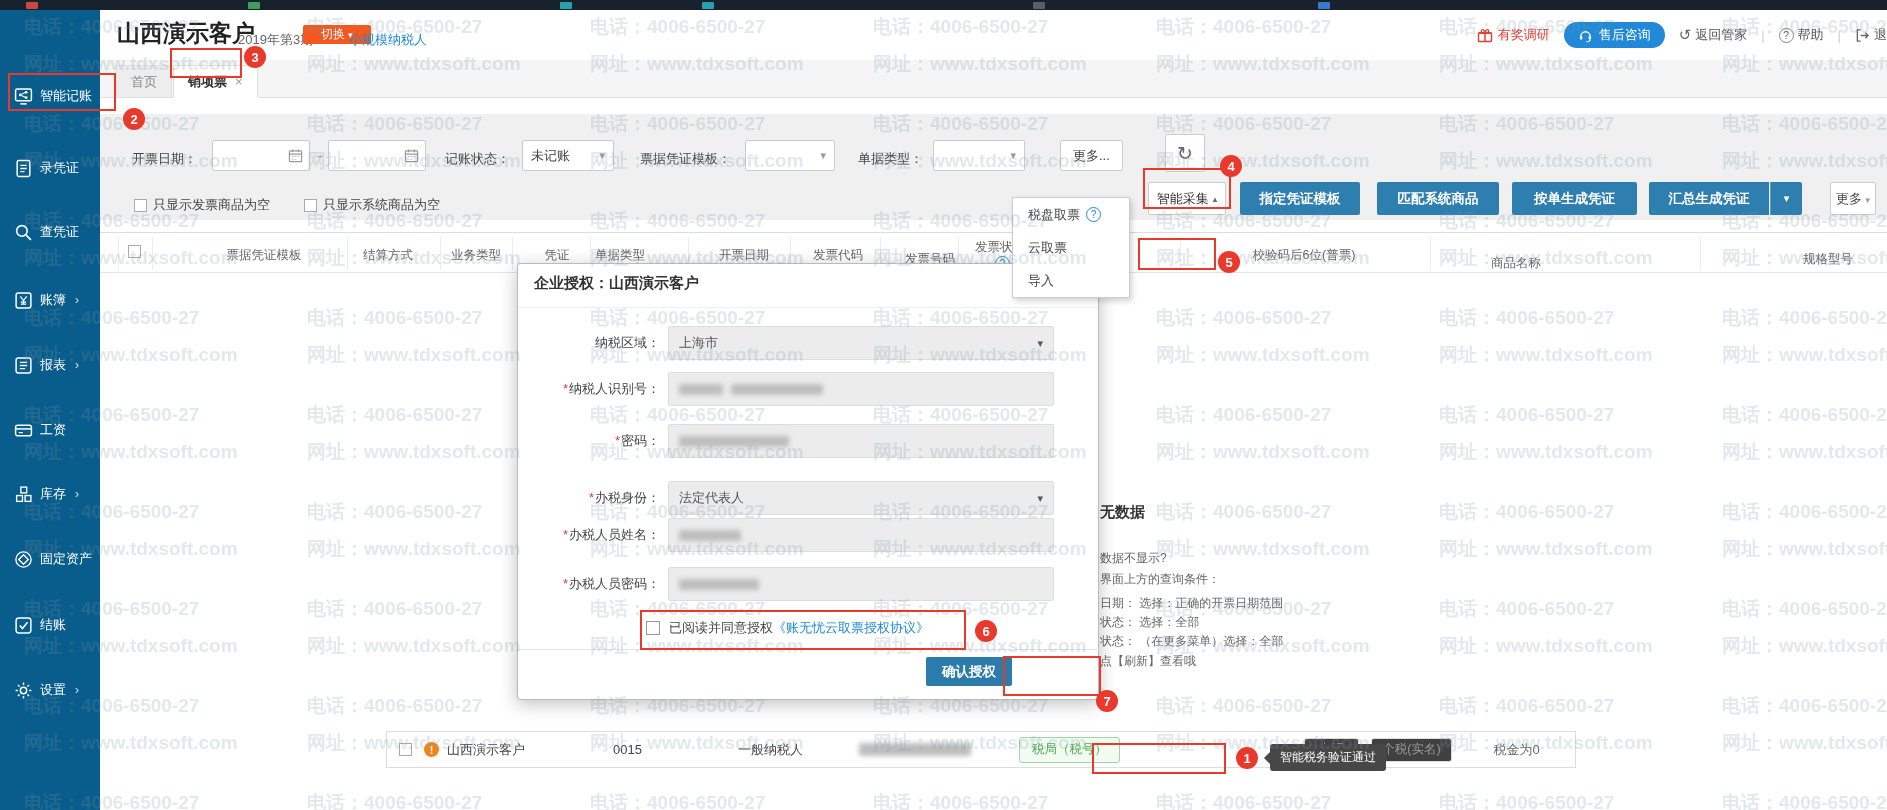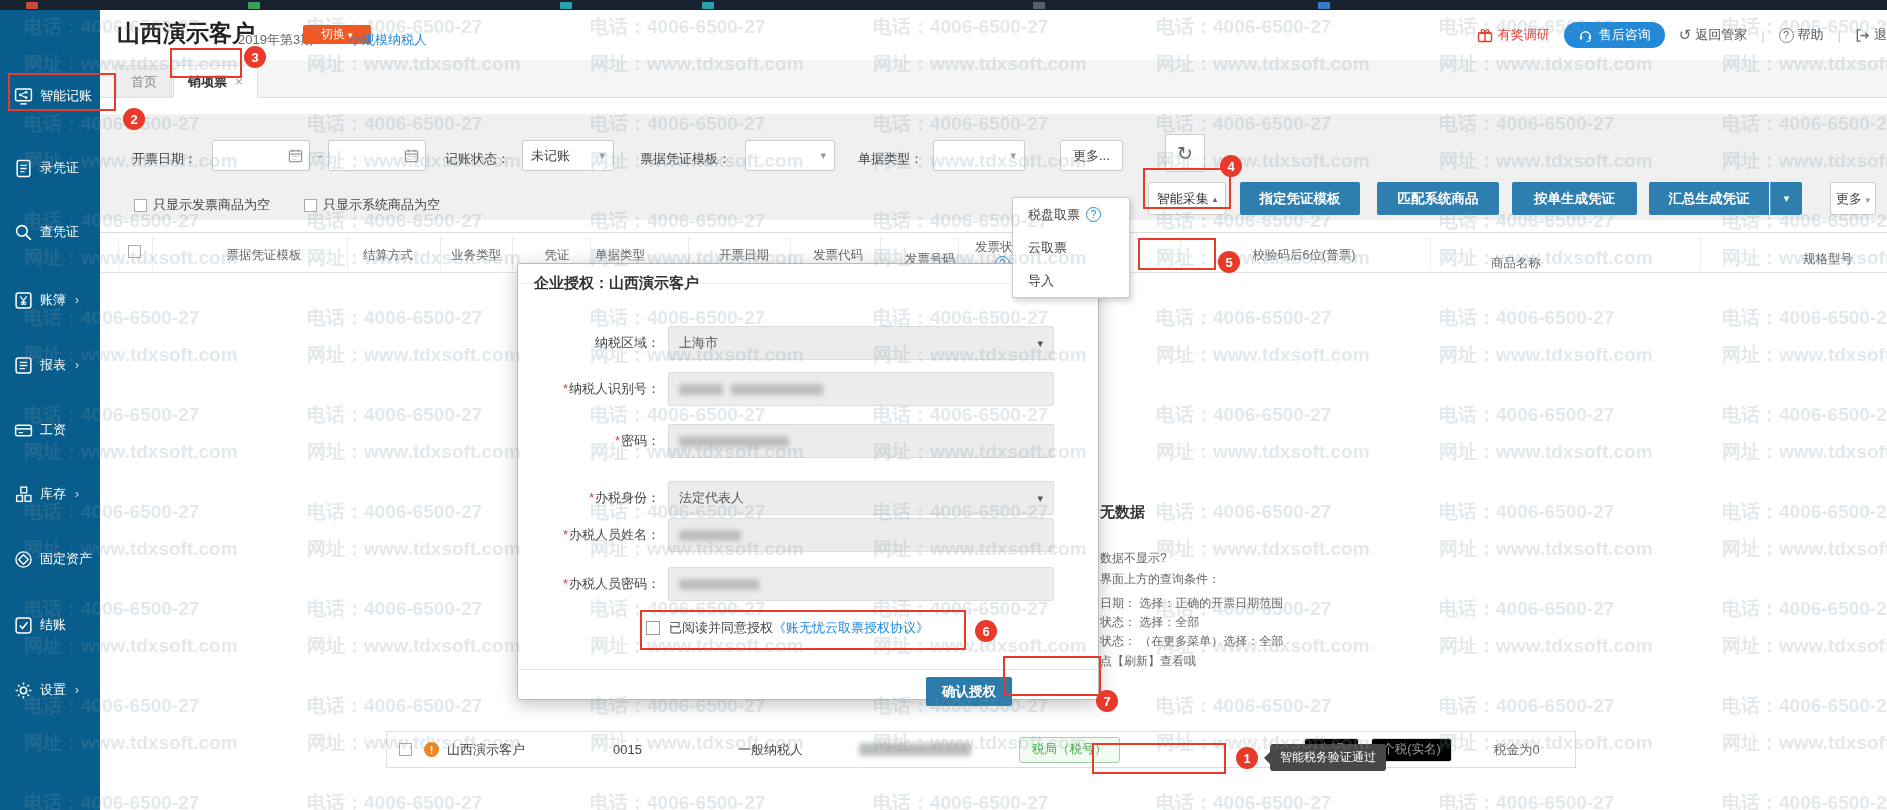--- a/index.html
+++ b/index.html
@@ -75,39 +75,39 @@
   
   .empty-title { position:absolute; left:1000px; top:493px; font-size:15px; font-weight:bold; color:#333; }
   .empty-line { position:absolute; left:1000px; font-size:12px; color:#666; white-space:nowrap; }
 
   
   .bottom-bar { position:absolute; left:386px; top:731px; width:1190px; height:37px; background:#fff; border:1px solid #ddd; display:flex; align-items:center; z-index:10; }
   .bb-chk { width:13px; height:13px; border:1px solid #aaa; margin-left:12px; cursor:pointer; }
   .warn-dot { width:15px; height:15px; border-radius:50%; background:#f08519; color:#fff; font-size:11px; font-weight:bold; display:flex; align-items:center; justify-content:center; margin-left:12px; }
   .bb-text { color:#444; font-size:13px; white-space:nowrap; }
   .tax-bureau-btn { display:flex; align-items:center; justify-content:center; height:26px; padding:0 12px; background:#f2fbf2; border:1px solid #9fd6a4; border-radius:3px; color:#4cae4c; font-size:12.5px; cursor:pointer; }
-  .gray-pill { display:flex; align-items:center; height:24px; padding:0 10px; background:#000000; border:1px solid #ddd; border-radius:3px; color:#999; font-size:12.5px; cursor:pointer; }
+  .gray-pill { display:flex; align-items:center; height:24px; padding:0 10px; background:#404040; border:1px solid #ddd; border-radius:3px; color:#999; font-size:12.5px; cursor:pointer; }
   .tooltip { position:absolute; left:1270px; top:744px; height:27px; padding:0 10px; background:#474747; border-radius:3px; color:#fff; font-size:12px; display:flex; align-items:center; z-index:20; }
   .tooltip::before { content:""; position:absolute; left:-6px; top:8px; border:6px solid transparent; border-right-color:#474747; border-left:none; }
 
   
   .modal { position:absolute; left:517px; top:263px; width:582px; height:437px; background:#fff; border:1px solid #bbb; border-radius:3px; box-shadow:0 4px 18px rgba(0,0,0,.25); z-index:15; }
-  .modal-head { position:relative; height:20px; border-bottom:1px solid #eee; }
+  .modal-head { position:relative; height:44px; border-bottom:1px solid #eee; }
   .modal-title { position:absolute; left:16px; top:10px; font-size:15px; font-weight:bold; color:#333; }
   .modal-close { position:absolute; right:14px; top:9px; font-size:17px; color:#999; cursor:pointer; }
   .m-row { position:absolute; left:0; width:582px; height:34px; }
   .m-label { position:absolute; right:440px; top:8px; font-size:13px; color:#444; white-space:nowrap; }
   .req { color:#e23b2e; margin-right:1px; }
   .m-input { position:absolute; left:150px; top:0; width:386px; height:34px; background:#ececec; border:1px solid #ddd; border-radius:2px; display:flex; align-items:center; padding:0 10px; color:#555; font-size:13px; }
   .m-select { justify-content:space-between; cursor:pointer; }
   .blur-block { background:#bdbdbd; filter:blur(2.5px); border-radius:2px; height:11px; }
   .agree-row { position:absolute; left:128px; top:355px; display:flex; align-items:center; gap:9px; font-size:13px; color:#444; }
   .agree-chk { width:14px; height:14px; border:1px solid #999; background:#fff; cursor:pointer; }
   .agree-link { color:#2189d8; cursor:pointer; }
-  .modal-foot { position:absolute; left:0; top:405px; width:582px; height:44px; border-top:1px solid #e5e5e5; }
+  .modal-foot { position:absolute; left:0; top:385px; width:582px; height:44px; border-top:1px solid #e5e5e5; }
   .confirm-btn { position:absolute; right:88px; top:7px; height:29px; padding:0 16px; background:#2b7cab; border:none; border-radius:2px; color:#fff; font-size:13.5px; font-weight:bold; cursor:pointer; }
 
   
   .anno-box { position:absolute; border:2px solid #e8392b; z-index:55; pointer-events:none; }
   .anno-circle { position:absolute; width:22px; height:22px; border-radius:50%; background:#e8392b; color:#fff; font-size:13px; font-weight:bold; display:flex; align-items:center; justify-content:center; z-index:60; pointer-events:none; }
 
   
   #watermark { position:absolute; left:0; top:0; width:1887px; height:810px; z-index:50; pointer-events:none; overflow:hidden; }
   .wm { position:absolute; font-size:19px; font-weight:bold; color:rgba(125,148,163,.22); white-space:nowrap; }
 </style>

